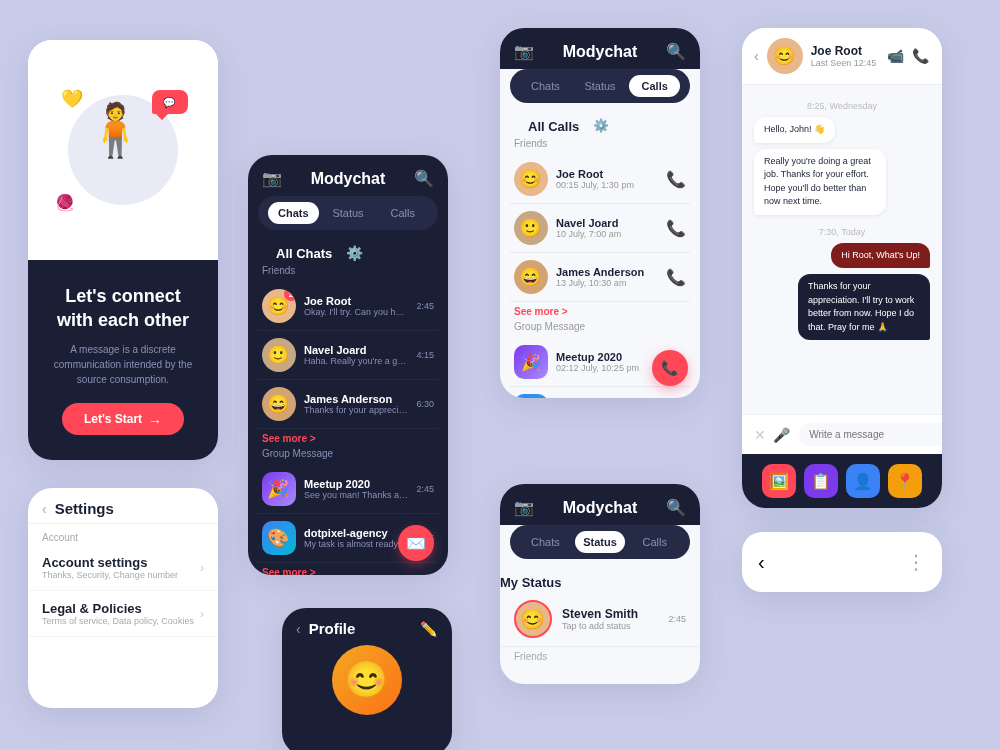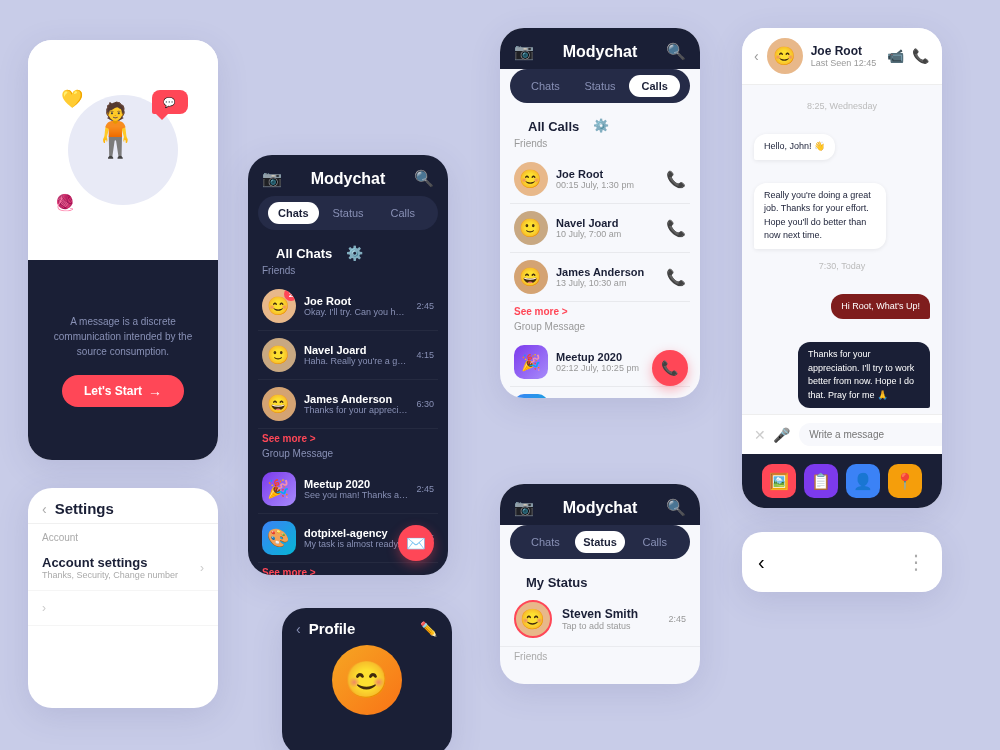--- a/index.html
+++ b/index.html
@@ -271,21 +271,20 @@
     .chat-win-actions { margin-left: auto; display: flex; gap: 8px; font-size: 14px; color: #aaa; }
     .messages-area { padding: 10px 12px; flex: 1; overflow: hidden; }
     .day-label { text-align: center; font-size: 9px; color: #bbb; margin: 6px 0; }
     .msg-bubble {
       max-width: 75%;
       padding: 6px 10px;
       border-radius: 12px;
       font-size: 9px;
       line-height: 1.5;
       margin-bottom: 6px;
-      margin-top: 17px;
     }
     .msg-received {
       background: #fff;
       color: #1a1f36;
       border-radius: 12px 12px 12px 2px;
       align-self: flex-start;
       box-shadow: 0 1px 4px rgba(0,0,0,0.08);
     }
     .msg-sent {
       background: #7f1d1d;
@@ -368,21 +367,21 @@
       overflow: hidden;
     }
 
     
     #card-status {
       left: 500px; top: 484px;
       width: 200px; height: 200px;
       background: #f7f8fc;
     }
     #card-status .app-header { background: #1a1f36; color: #fff; }
-    .status-section-title { font-size: 13px; font-weight: 700; color: #1a1f36; padding: 8px 26px 2px; }
+    .status-section-title { font-size: 13px; font-weight: 700; color: #1a1f36; padding: 8px 0 2px; }
     .status-item {
       display: flex; align-items: center; gap: 10px;
       padding: 8px 14px;
       border-bottom: 1px solid rgba(0,0,0,0.05);
     }
     .status-avatar {
       width: 38px; height: 38px; border-radius: 50%;
       background: #e8b88a;
       display: flex; align-items: center; justify-content: center;
       font-size: 20px;
@@ -423,20 +422,22 @@
       <div class="illus-circle"></div>
       <div class="illus-diamond">💛</div>
       <div class="illus-person">🧍</div>
       <div class="illus-chat-bubble">
         <span style="color:#fff;font-size:10px;">💬</span>
       </div>
       <div class="illus-yarn">🧶</div>
     </div>
   </div>
   <div class="welcome-bottom">
+    <div class="welcome-title" style="white-space:pre-line;">Let's connect
+with each other</div>
     <div class="welcome-subtitle">A message is a discrete communication intended by the source consumption.</div>
     <button class="btn-start">
       <span>Let's Start</span>
       <span class="btn-start-arrow">→</span>
     </button>
   </div>
 </div>
 
 <div class="card card-dark" id="card-chats">
   <div class="app-header">
@@ -619,20 +620,24 @@
   </div>
   <div class="settings-section">Account</div>
   <div class="settings-item">
     <div>
       <div class="settings-item-label">Account settings</div>
       <div class="settings-item-sub">Thanks, Security, Change number</div>
     </div>
     <span class="settings-chevron">›</span>
   </div>
   <div class="settings-item">
+    <div>
+      <div class="settings-item-label">Legal &amp; Policies</div>
+      <div class="settings-item-sub">Terms of service, Data policy, Cookies</div>
+    </div>
     <span class="settings-chevron">›</span>
   </div>
 </div>
 
 <div class="card card-dark" id="card-profile">
   <div class="profile-header">
     <span class="profile-back">‹</span>
     <span class="profile-title">Profile</span>
     <span class="profile-edit">✏️</span>
   </div>

